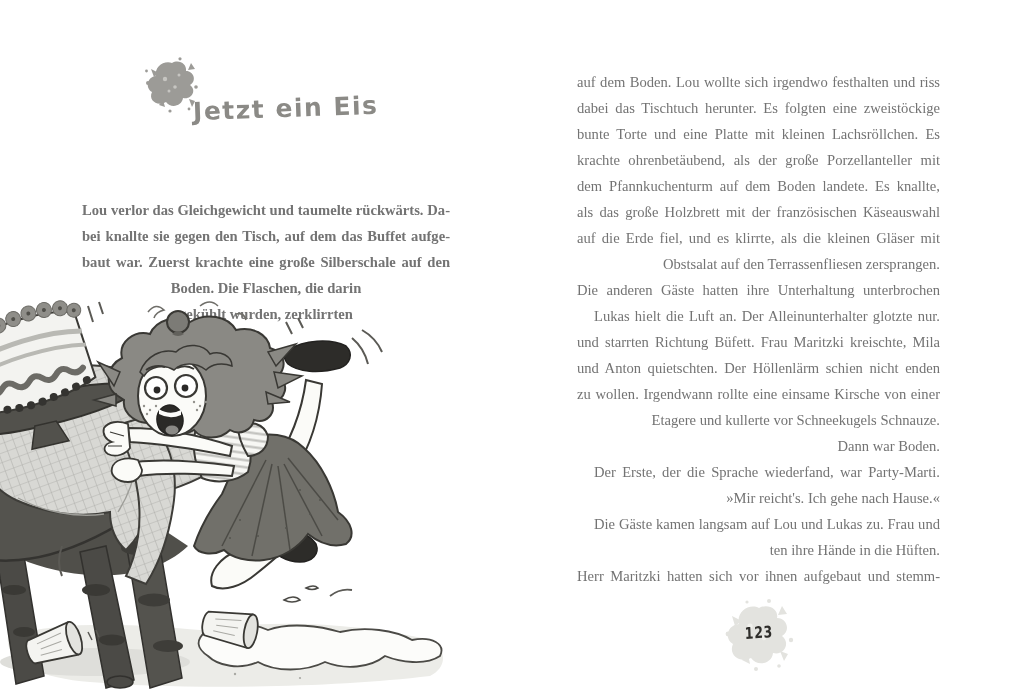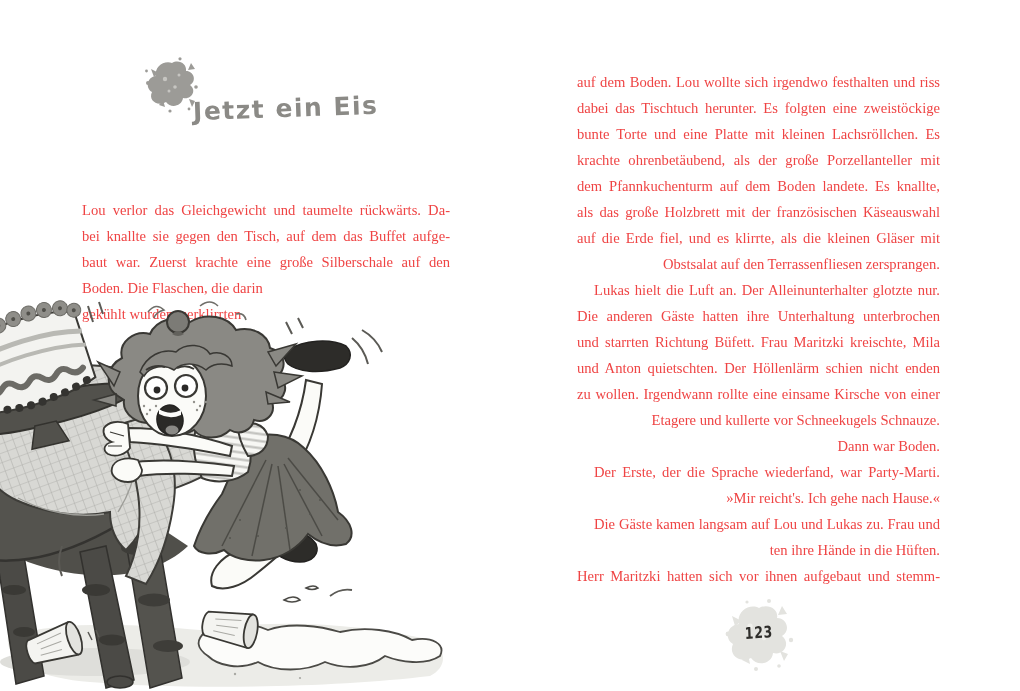--- a/index.html
+++ b/index.html
@@ -1,25 +1,25 @@
 <!DOCTYPE html>
 <html><head>
 <meta charset="utf-8">
 <style>
   html,body{margin:0;padding:0;background:#ffffff;}
   .spread{position:relative;width:1020px;height:691px;background:#ffffff;overflow:hidden;
           font-family:"Liberation Serif", serif;color:#2d2b28;}
   
-  .textcol{position:absolute;font-size:14.6px;line-height:26px;color:#ef4444;}
-  .left-text{left:82px;top:197px;width:368px;}
+  .textcol{position:absolute;font-size:14.6px;line-height:26px;color:#737373;}
+  .left-text{left:82px;top:197px;width:368px;font-weight:bold;}
   .right-text{left:577px;top:69px;width:363px;}
   .ln{height:26px;overflow:visible;}
   .just{text-align:justify;text-align-last:justify;}
   .plain{text-align:right;}
-  .right{text-align:left;}
+  .right{text-align:center;}
   .ind{text-indent:17px;}
   
   .chapter-splat{position:absolute;left:145px;top:57px;width:54px;height:56px;}
   .chapter-title{position:absolute;left:193px;top:94px;
     font-family:"DejaVu Sans", sans-serif;font-weight:bold;font-size:25px;
     color:#8b8a86;letter-spacing:1.5px;transform:rotate(-2deg);white-space:nowrap;}
   
   .pagenum-wrap{position:absolute;left:722px;top:598px;width:74px;height:74px;}
   .pagenum-wrap svg{position:absolute;left:0;top:0;}
   .pagenum{position:absolute;inset:0;display:flex;align-items:center;justify-content:center;
@@ -235,22 +235,22 @@
 
   <div class="textcol right-text">
     <div class="ln just">auf dem Boden. Lou wollte sich irgendwo festhalten und riss</div>
     <div class="ln just">dabei das Tischtuch herunter. Es folgten eine zweistöckige</div>
     <div class="ln just">bunte Torte und eine Platte mit kleinen Lachsröllchen. Es</div>
     <div class="ln just">krachte ohrenbetäubend, als der große Porzellanteller mit</div>
     <div class="ln just">dem Pfannkuchenturm auf dem Boden landete. Es knallte,</div>
     <div class="ln just">als das große Holzbrett mit der französischen Käseauswahl</div>
     <div class="ln just">auf die Erde fiel, und es klirrte, als die kleinen Gläser mit</div>
     <div class="ln plain">Obstsalat auf den Terrassenfliesen zersprangen.</div>
+    <div class="ln just">Die anderen Gäste hatten ihre Unterhaltung unterbrochen</div>
     <div class="ln just ind">Lukas hielt die Luft an. Der Alleinunterhalter glotzte nur.</div>
-    <div class="ln just">Die anderen Gäste hatten ihre Unterhaltung unterbrochen</div>
     <div class="ln just">und starrten Richtung Büfett. Frau Maritzki kreischte, Mila</div>
     <div class="ln just">und Anton quietschten. Der Höllenlärm schien nicht enden</div>
     <div class="ln just">zu wollen. Irgendwann rollte eine einsame Kirsche von einer</div>
     <div class="ln plain">Etagere und kullerte vor Schneekugels Schnauze.</div>
     <div class="ln plain ind">Dann war Boden.</div>
     <div class="ln just ind">Der Erste, der die Sprache wiederfand, war Party-Marti.</div>
     <div class="ln plain">»Mir reicht's. Ich gehe nach Hause.«</div>
     <div class="ln just ind">Die Gäste kamen langsam auf Lou und Lukas zu. Frau und</div>
     <div class="ln plain">ten ihre Hände in die Hüften.</div>
     <div class="ln just">Herr Maritzki hatten sich vor ihnen aufgebaut und stemm-</div>

